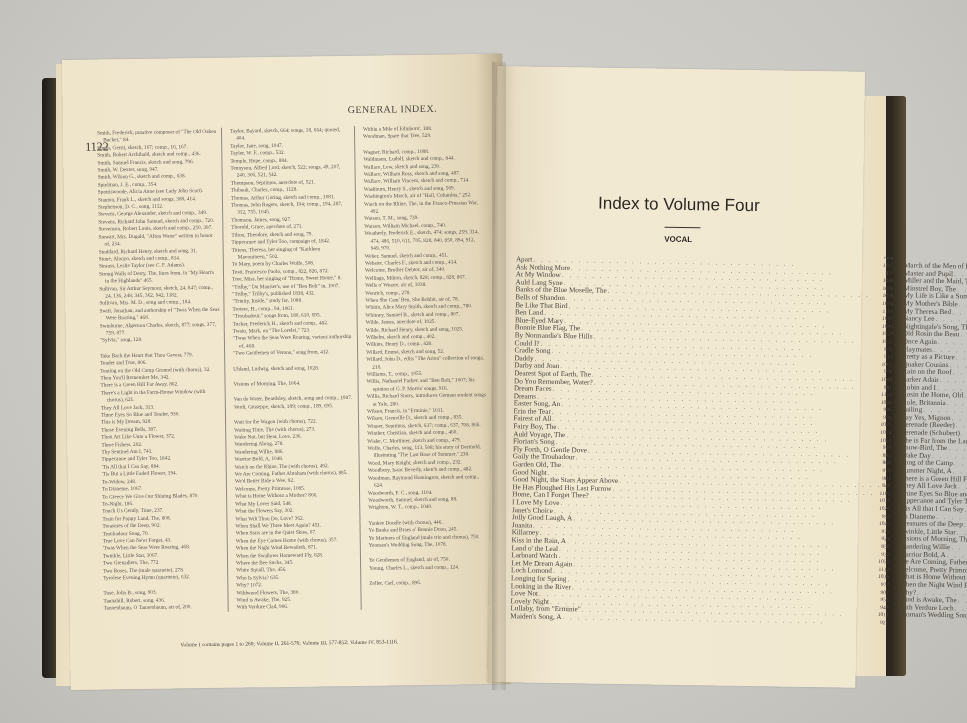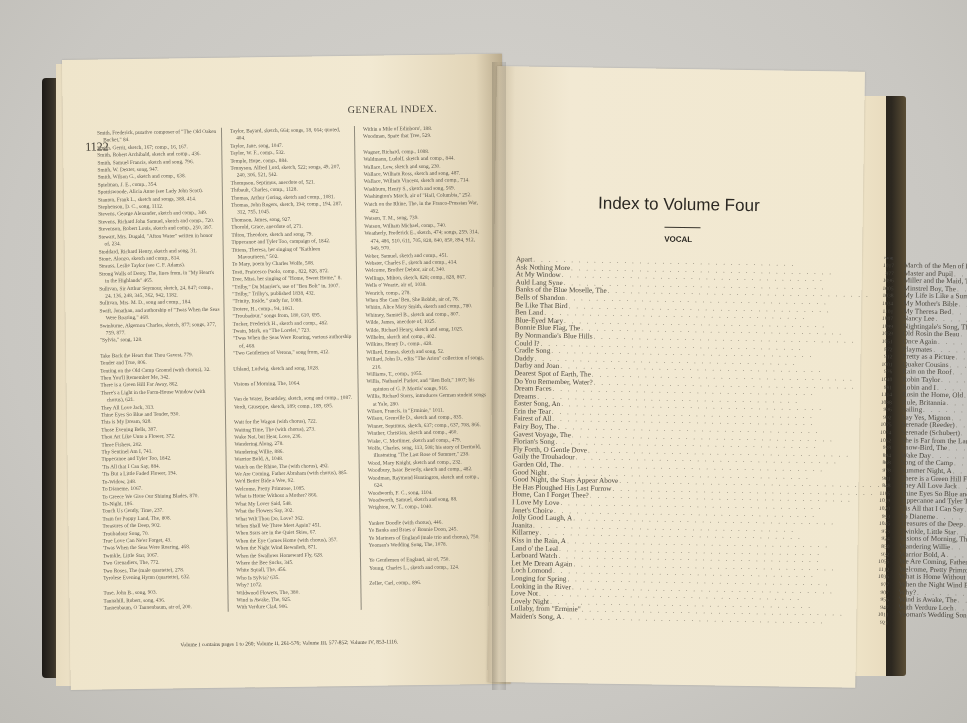--- a/index.html
+++ b/index.html
@@ -351,21 +351,21 @@
           <span class="t">Fairest of All</span>
           <span class="d"></span>
           <span class="p">1075</span>
         </div>
         <div class="rp-row">
           <span class="t">Fairy Boy, The</span>
           <span class="d"></span>
           <span class="p">1074</span>
         </div>
         <div class="rp-row">
-          <span class="t">Gavest Voyage, The</span>
+          <span class="t">Auld Voyage, The</span>
           <span class="d"></span>
           <span class="p">1062</span>
         </div>
         <div class="rp-row">
           <span class="t">Florian's Song</span>
           <span class="d"></span>
           <span class="p">928</span>
         </div>
         <div class="rp-row">
           <span class="t">Fly Forth, O Gentle Dove</span>
@@ -535,21 +535,21 @@
         </div>
         <div class="rp-row">
           <span class="t">Quaker Cousins</span>
           <span class="d"></span>
         </div>
         <div class="rp-row">
           <span class="t">Rain on the Roof</span>
           <span class="d"></span>
         </div>
         <div class="rp-row">
-          <span class="t">Robin Taylor</span>
+          <span class="t">Parker Adair</span>
           <span class="d"></span>
         </div>
         <div class="rp-row">
           <span class="t">Robin and I</span>
           <span class="d"></span>
         </div>
         <div class="rp-row">
           <span class="t">Rosin the Home, Old</span>
           <span class="d"></span>
         </div>

